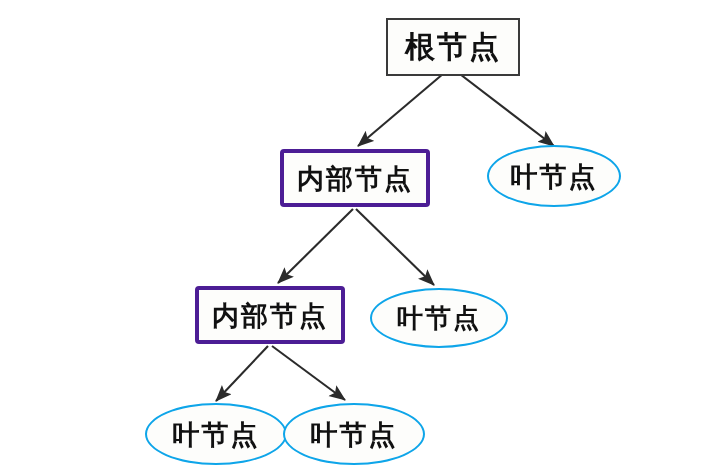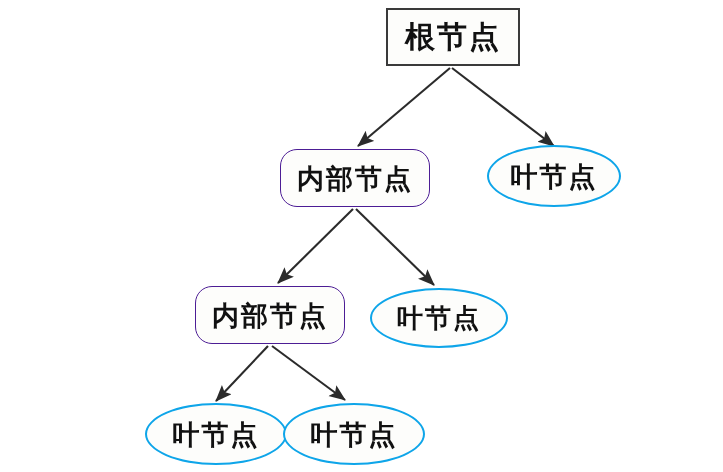--- a/index.html
+++ b/index.html
@@ -36,22 +36,22 @@
     color: #111111;
     letter-spacing: 2px;
     white-space: nowrap;
     line-height: 1;
   }
   .node-rect {
     border: 2px solid #3a3a3a;
     border-radius: 0;
   }
   .node-round {
-    border: 1px solid #4c1d95;
-    border-radius: 17px;
+    border: 4px solid #4c1d95;
+    border-radius: 4px;
   }
   .node-ellipse {
     border: 2px solid #0ea5e9;
     border-radius: 50%;
   }
 </style>
 </head>
 <body>
 
 <div id="canvas">
@@ -66,21 +66,21 @@
         <line x1="450" y1="68" x2="358" y2="146"></line>
         <line x1="452" y1="68" x2="554" y2="146"></line>
         <line x1="353" y1="209" x2="278" y2="283"></line>
         <line x1="356" y1="209" x2="434" y2="285"></line>
         <line x1="268" y1="346" x2="216" y2="401"></line>
         <line x1="272" y1="346" x2="345" y2="400"></line>
       </g>
   </svg>
 
   <div id="node-layer">
-      <div class="node node-rect" style="left: 386px; top: 8px; width: 134px; height: 58px;">
+      <div class="node node-rect" style="left: 386px; top: 18px; width: 134px; height: 58px;">
         <span class="label" style="font-size: 30px;">根节点</span>
       </div>
       <div class="node node-round" style="left: 280px; top: 149px; width: 150px; height: 58px;">
         <span class="label" style="font-size: 27px;">内部节点</span>
       </div>
       <div class="node node-ellipse" style="left: 487px; top: 145px; width: 134px; height: 62px;">
         <span class="label" style="font-size: 27px;">叶节点</span>
       </div>
       <div class="node node-round" style="left: 195px; top: 286px; width: 150px; height: 58px;">
         <span class="label" style="font-size: 27px;">内部节点</span>

